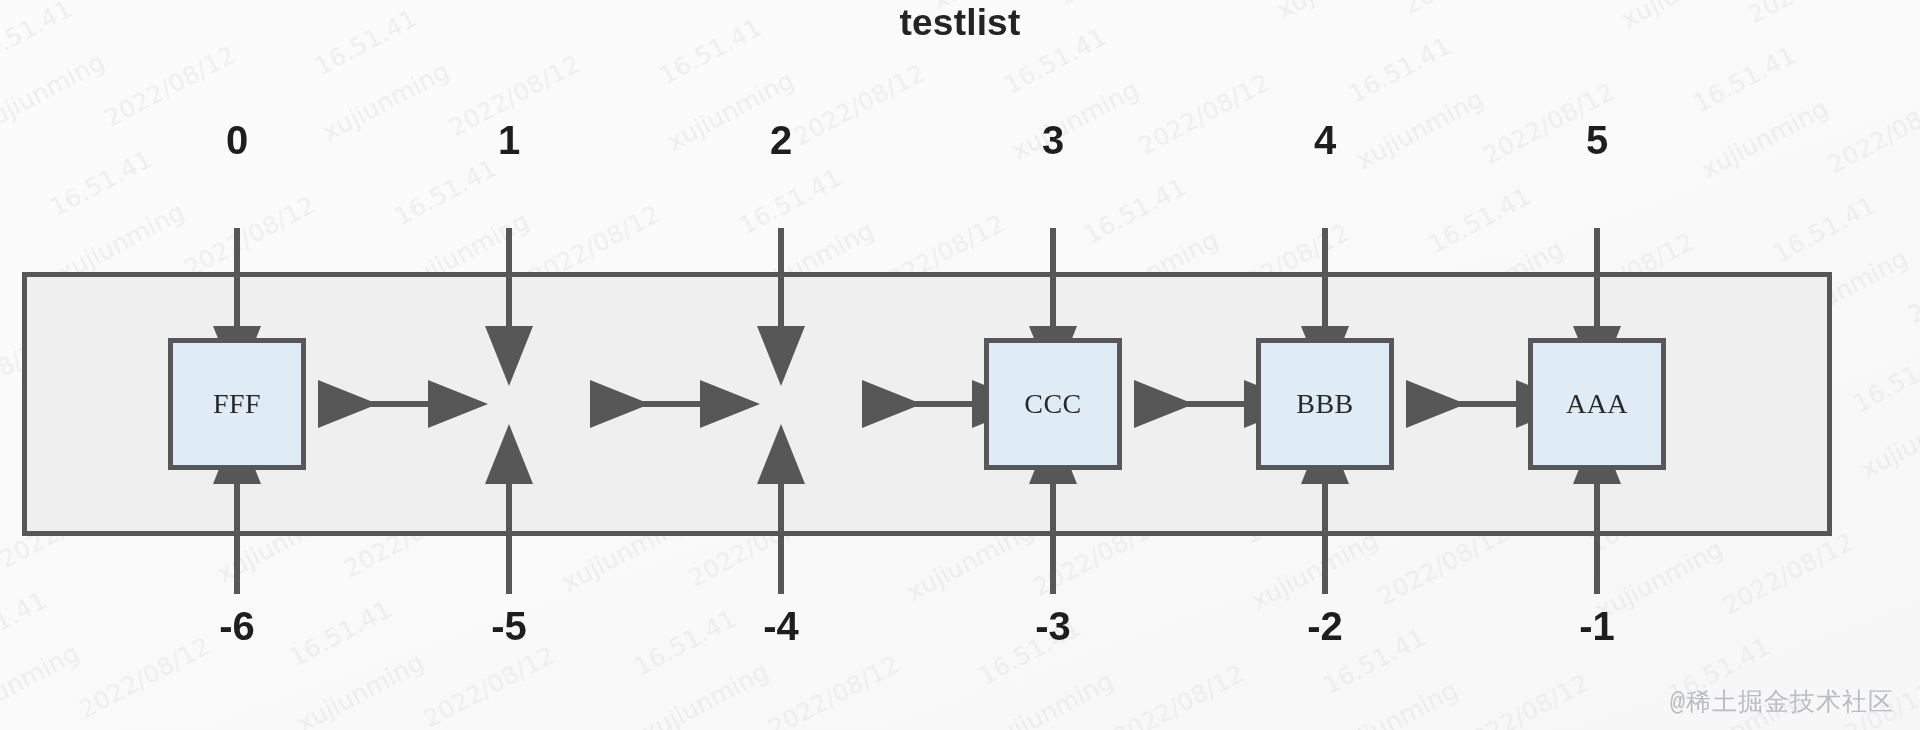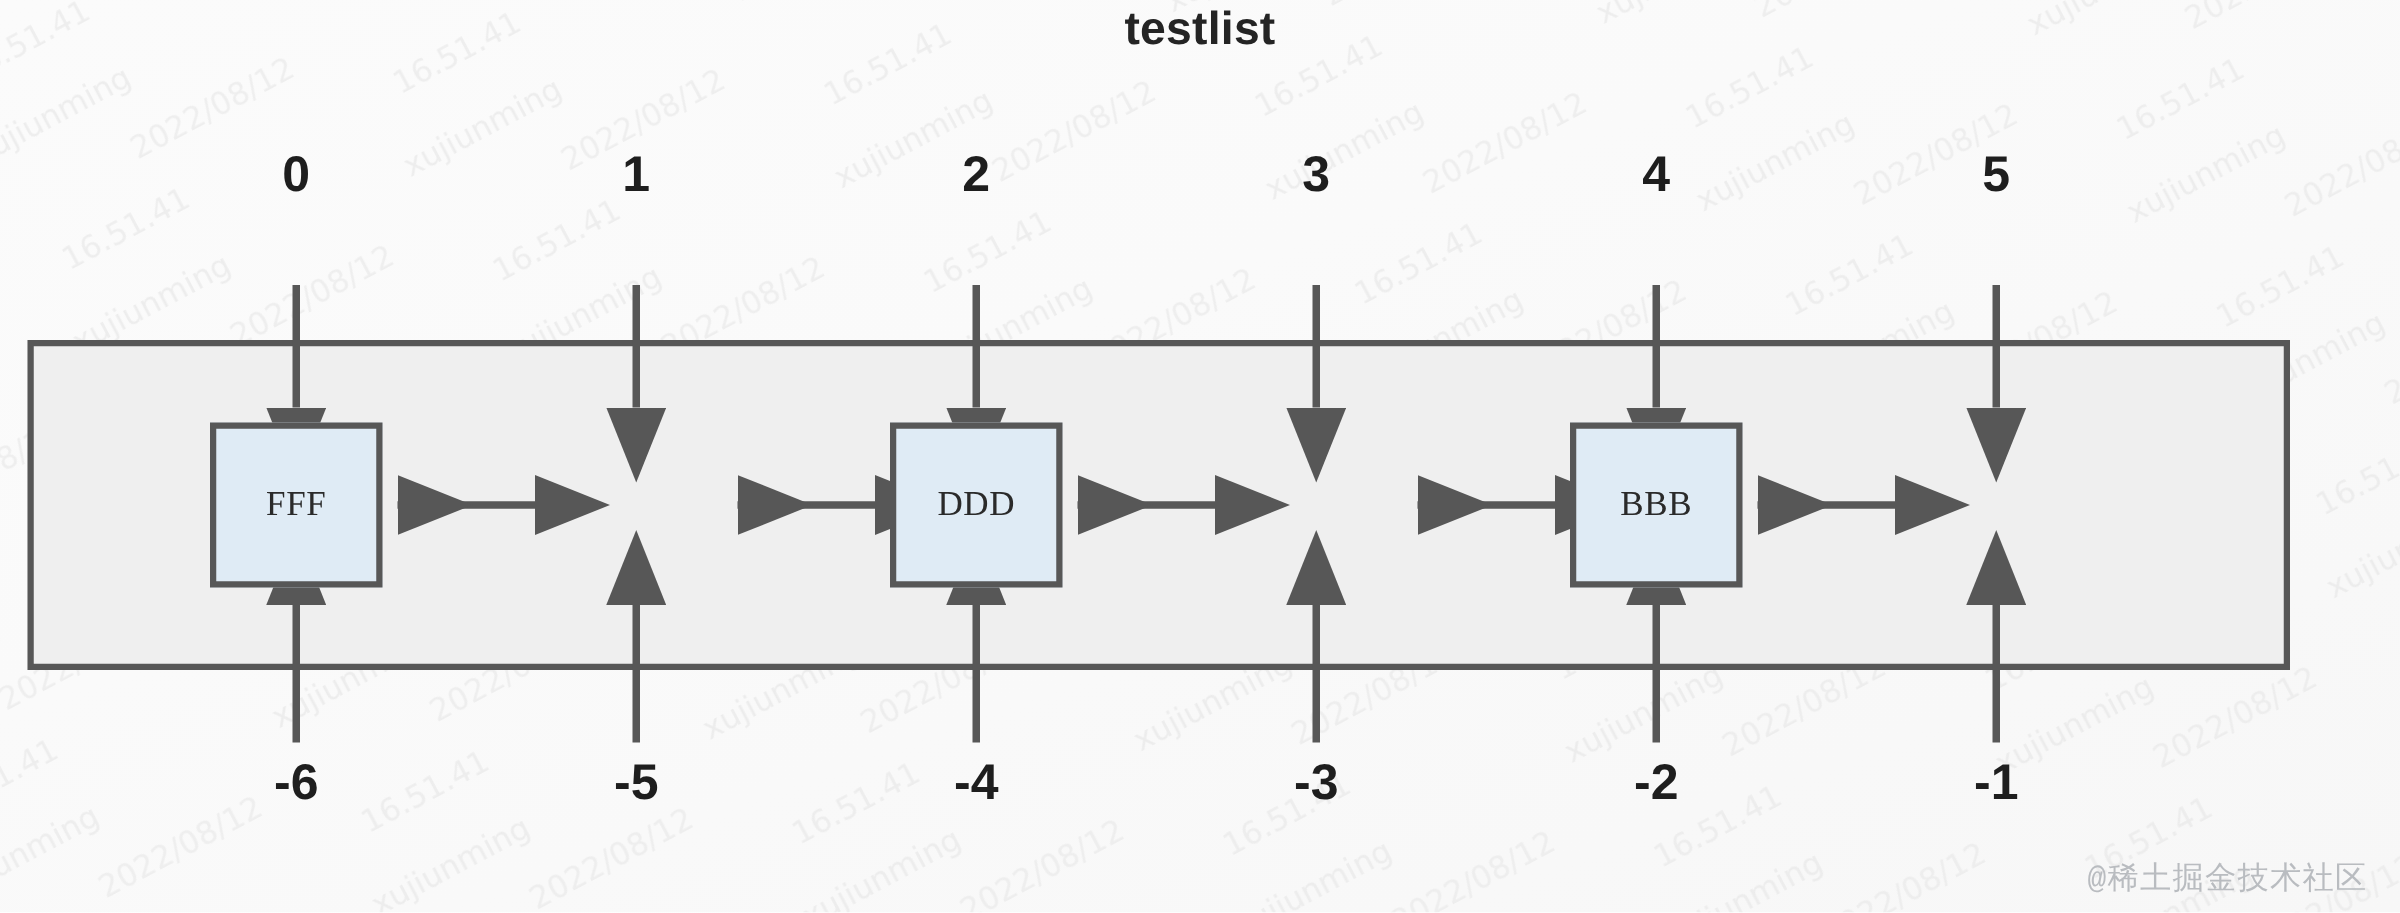--- a/index.html
+++ b/index.html
@@ -183,25 +183,28 @@
       <line x1="590" y1="404" x2="700" y2="404" stroke="#575757" stroke-width="6" marker-start="url(#arrowDown)" marker-end="url(#arrowDown)"></line>
       <line x1="862" y1="404" x2="972" y2="404" stroke="#575757" stroke-width="6" marker-start="url(#arrowDown)" marker-end="url(#arrowDown)"></line>
       <line x1="1134" y1="404" x2="1244" y2="404" stroke="#575757" stroke-width="6" marker-start="url(#arrowDown)" marker-end="url(#arrowDown)"></line>
       <line x1="1406" y1="404" x2="1516" y2="404" stroke="#575757" stroke-width="6" marker-start="url(#arrowDown)" marker-end="url(#arrowDown)"></line>
     </g>
   </svg>
 
   <div class="elem-box" style="left:168px;">
     <span class="elem-box-label">FFF</span>
   </div>
-  <div class="elem-box" style="left:712px;">
-    <span class="elem-box-label">DDD</span>
+  <div class="elem-box" style="left:984px;">
+    <span class="elem-box-label">CCC</span>
   </div>
   <div class="elem-box" style="left:1256px;align-items:center;">
     <span class="elem-box-label">BBB</span>
+  </div>
+  <div class="elem-box" style="left:1528px;">
+    <span class="elem-box-label">AAA</span>
   </div>
 
   <div class="idx-row" id="idx-row-negative">
     <div class="idx-label" style="left:167px;">-6</div>
     <div class="idx-label" style="left:439px;">-5</div>
     <div class="idx-label" style="left:711px;">-4</div>
     <div class="idx-label" style="left:983px;">-3</div>
     <div class="idx-label" style="left:1255px;">-2</div>
     <div class="idx-label" style="left:1527px;">-1</div>
   </div>

